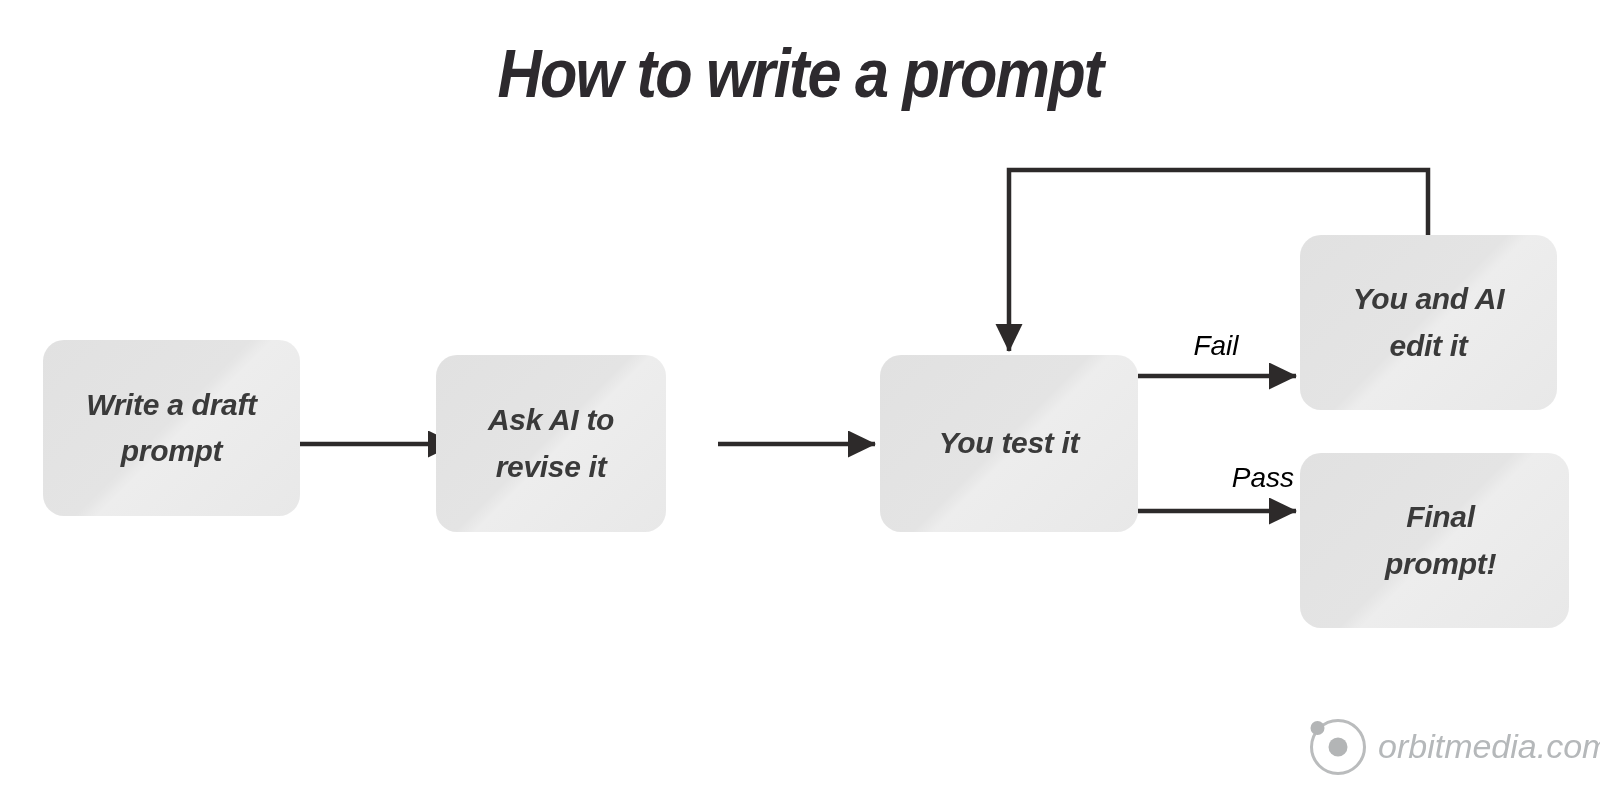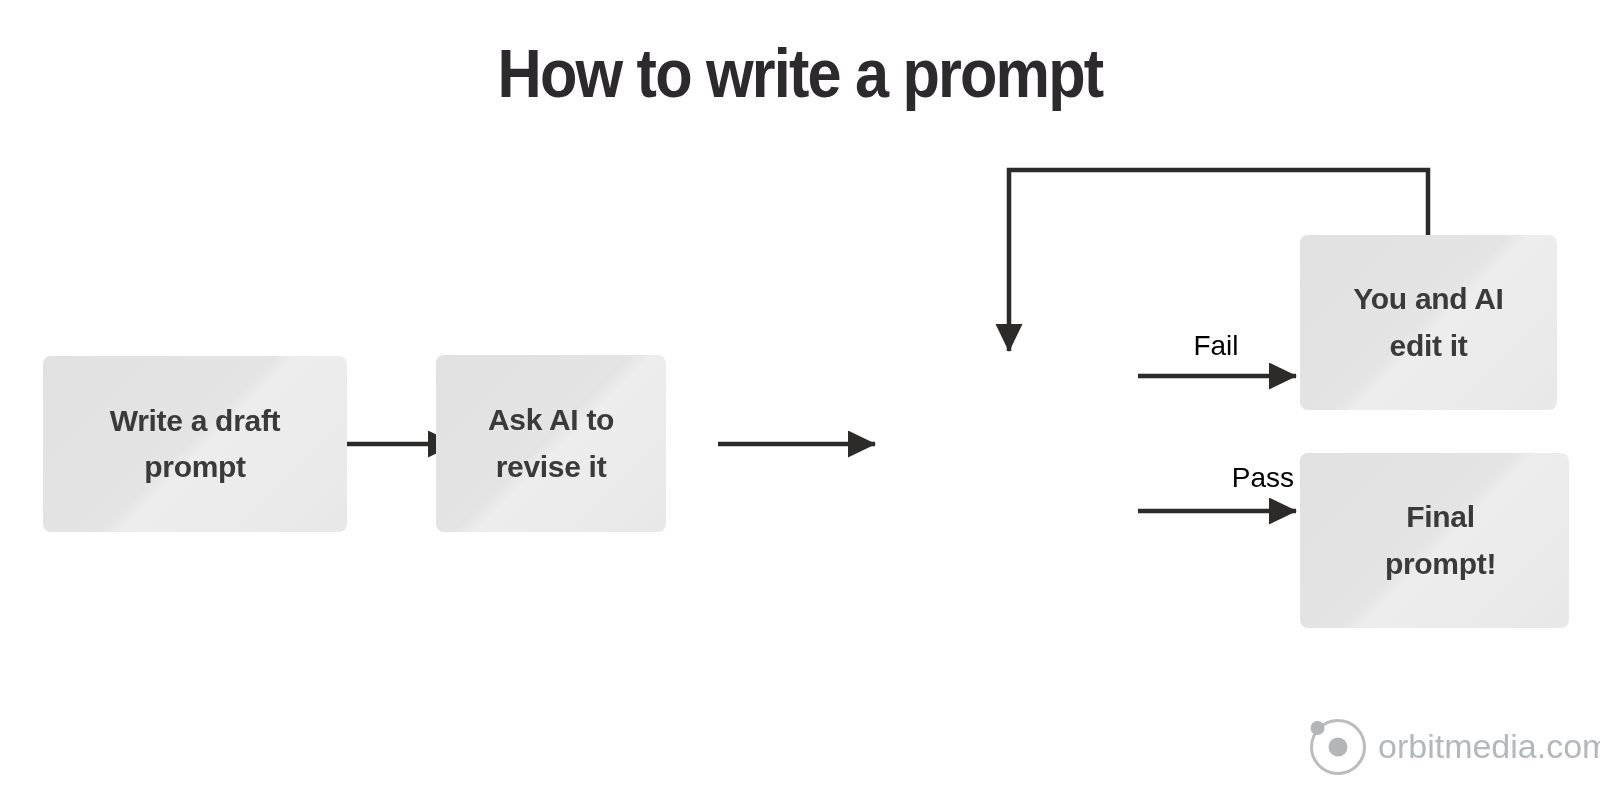--- a/index.html
+++ b/index.html
@@ -3,55 +3,56 @@
 <meta charset="utf-8">
 <style>
   html, body { margin: 0; padding: 0; background: #ffffff; }
   .canvas {
     position: relative;
     width: 1600px;
     height: 800px;
     background: #ffffff;
     overflow: hidden;
     font-family: "Liberation Sans", "DejaVu Sans", sans-serif;
+    font-style: italic;
   }
 
   
   .title {
     position: absolute;
     top: 34px;
     left: 0;
     width: 100%;
     text-align: center;
     font-size: 68px;
     font-weight: 800;
     letter-spacing: -2px;
     color: #2d2a2e;
     transform: scaleX(0.9);
     white-space: nowrap;
   }
 
   
   .node {
     position: absolute;
-    border-radius: 8px;
+    border-radius: 21px;
     background: linear-gradient(135deg, #e1e1e1 0%, #e4e4e4 48%, #ededed 53%, #e8e8e8 100%);
     display: flex;
     align-items: center;
     justify-content: center;
     text-align: center;
   }
   .node-label {
     font-size: 30px;
     font-weight: 700;
     letter-spacing: -0.3px;
     color: #3a3a3a;
     line-height: 1.55;
   }
-  .node--draft  { left: 43px;   top: 356px; width: 304px; height: 176px; }
+  .node--draft  { left: 43px;   top: 340px; width: 257px; height: 176px; }
   .node--revise { left: 436px;  top: 355px; width: 230px; height: 177px; }
   .node--test   { left: 880px;  top: 355px; width: 258px; height: 177px; }
   .node--edit   { left: 1300px; top: 235px; width: 257px; height: 175px; }
   .node--final  { left: 1300px; top: 453px; width: 257px; height: 175px; padding-left: 12px; }
   .node--draft  .node-label { max-width: 210px; }
   .node--revise .node-label { max-width: 150px; }
   .node--edit   .node-label { max-width: 190px; }
   .node--final  .node-label { max-width: 130px; }
 
   
@@ -102,20 +103,23 @@
       <polyline points="1428,236 1428,170 1009,170 1009,351" marker-end="url(#ah)"></polyline>
     </g>
   </svg>
 
   <div class="node node--draft">
     <div class="node-label">Write a draft prompt</div>
   </div>
   <div class="node node--revise">
     <div class="node-label">Ask AI to revise it</div>
   </div>
+  <div class="node node--test">
+    <div class="node-label">You test it</div>
+  </div>
   <div class="node node--edit">
     <div class="node-label">You and AI edit it</div>
   </div>
   <div class="node node--final">
     <div class="node-label">Final prompt!</div>
   </div>
 
   <div class="edge-label edge-label--fail">Fail</div>
   <div class="edge-label edge-label--pass">Pass</div>
 

